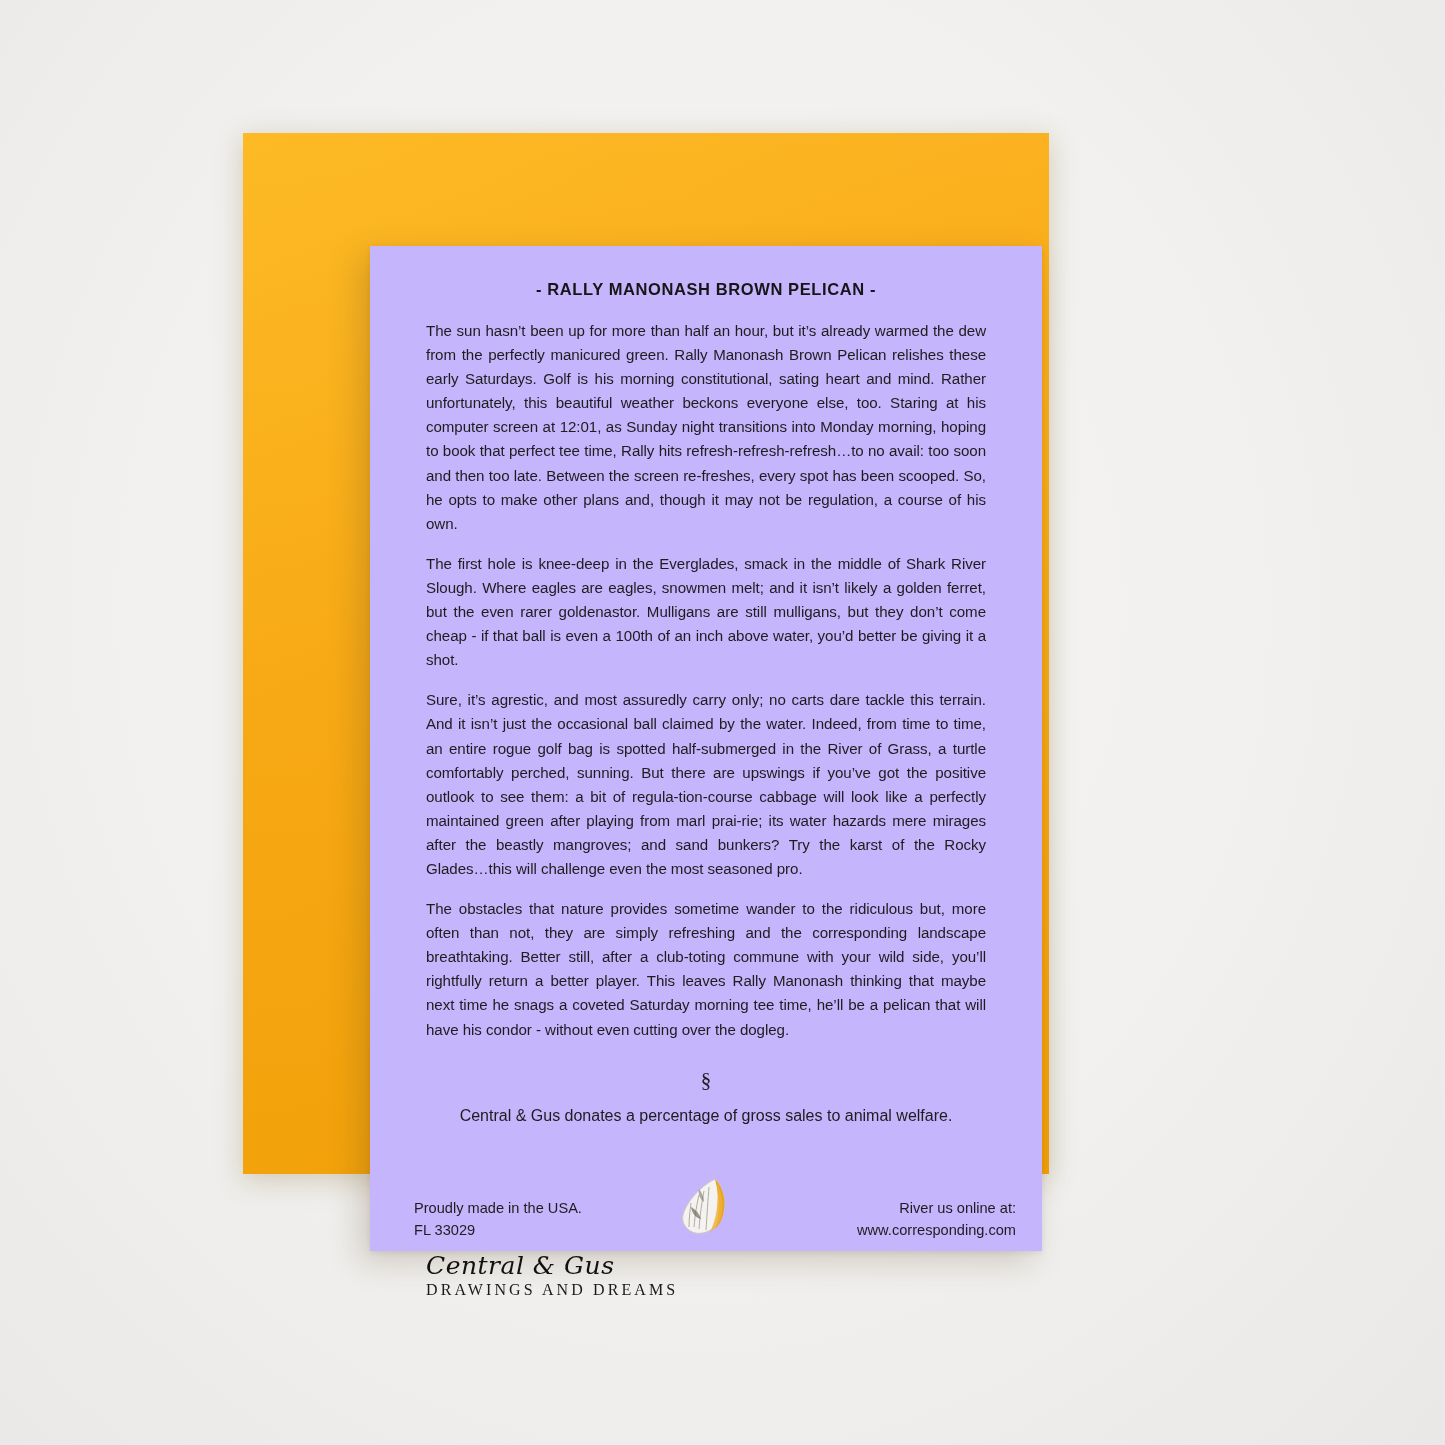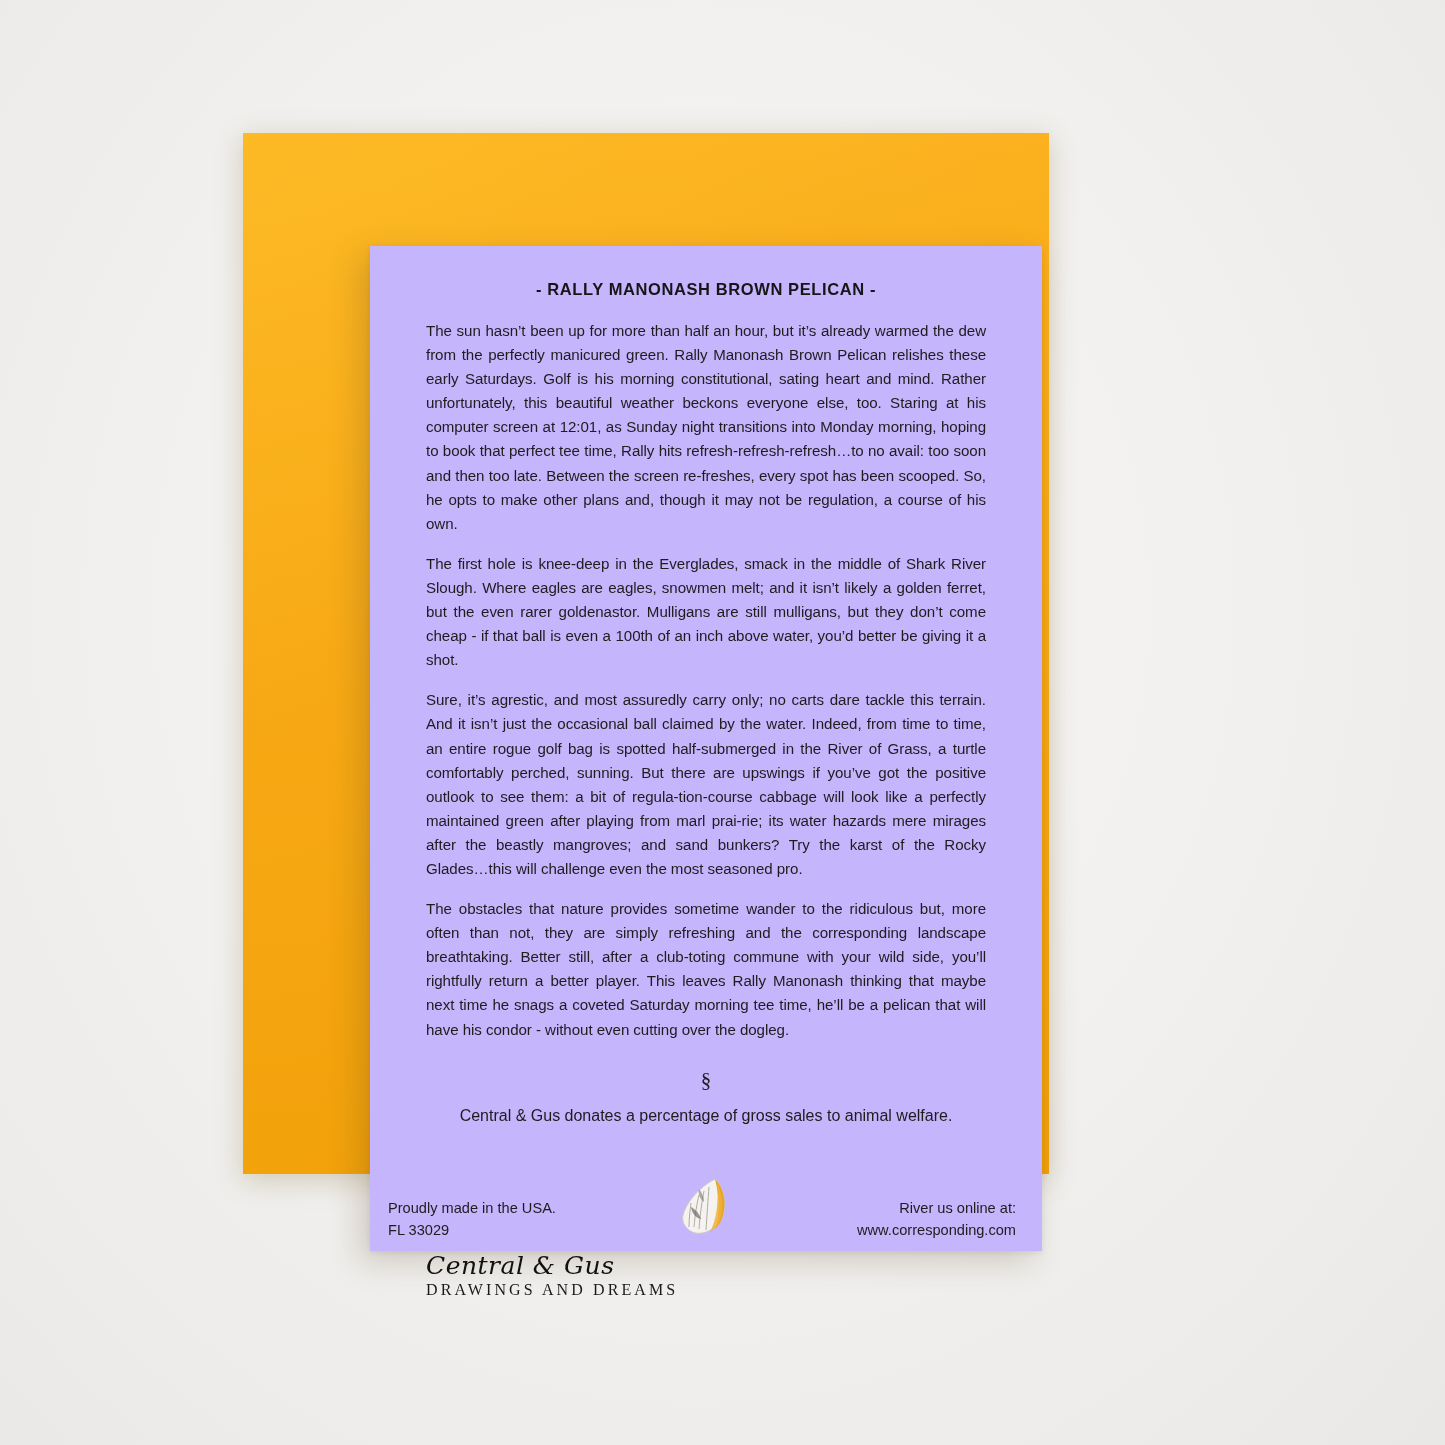--- a/index.html
+++ b/index.html
@@ -121,21 +121,21 @@
     font-family: "Liberation Serif", serif;
     font-size: 16px;
     letter-spacing: 3.1px;
     color: #1a1a1a;
     margin-top: 3px;
   }
 
   
   .card-footer {
     position: absolute;
-    left: 18px;
+    left: 44px;
     right: 26px;
     bottom: 10px;
     display: flex;
     justify-content: space-between;
     align-items: flex-end;
     font-family: "Liberation Sans", sans-serif;
     font-size: 14.6px;
     line-height: 22px;
     color: #1d1d1d;
   }

